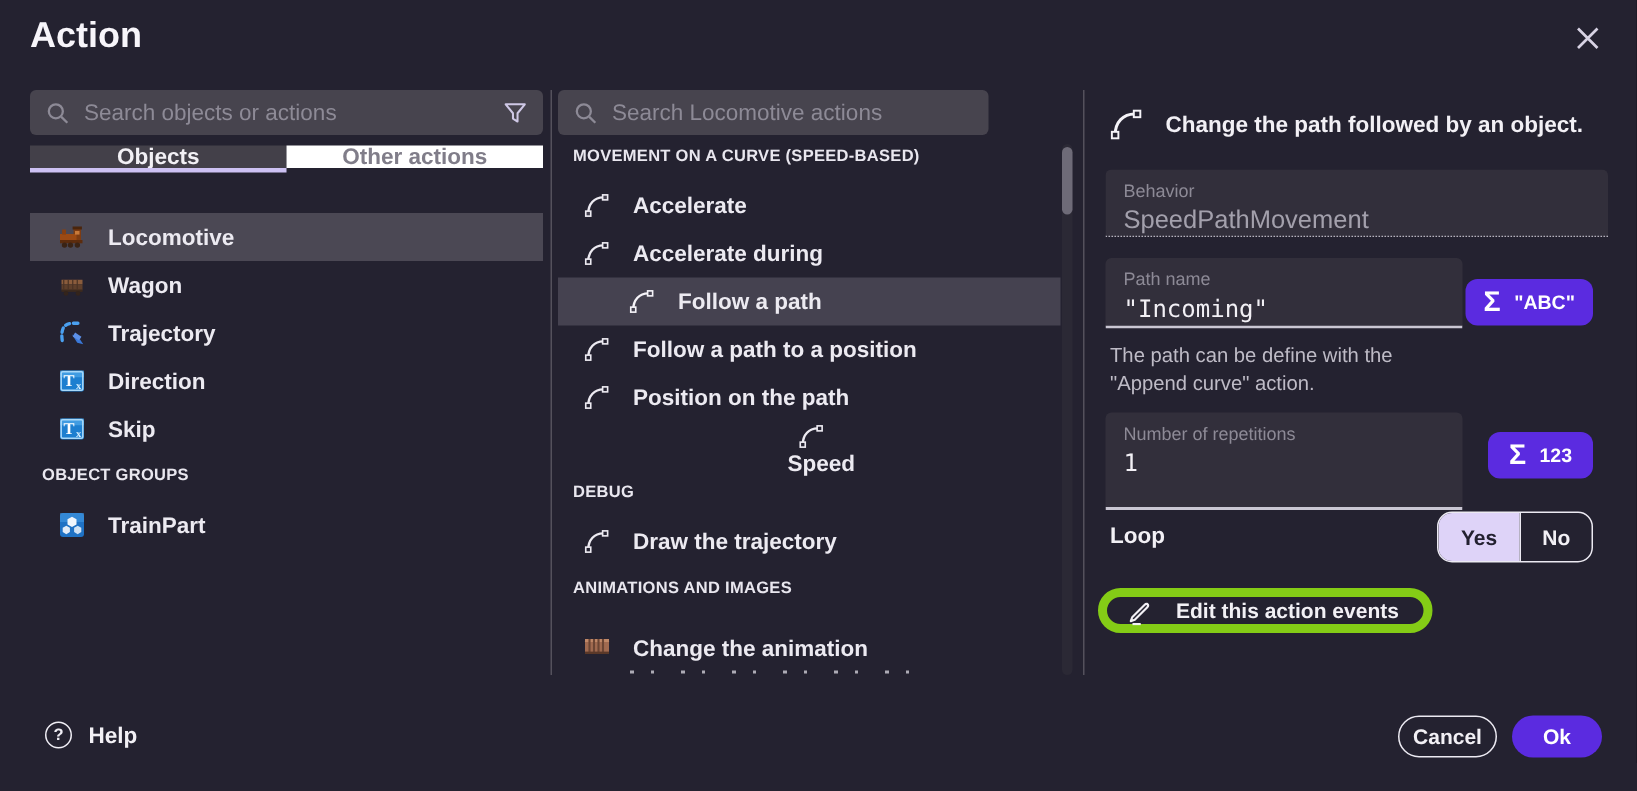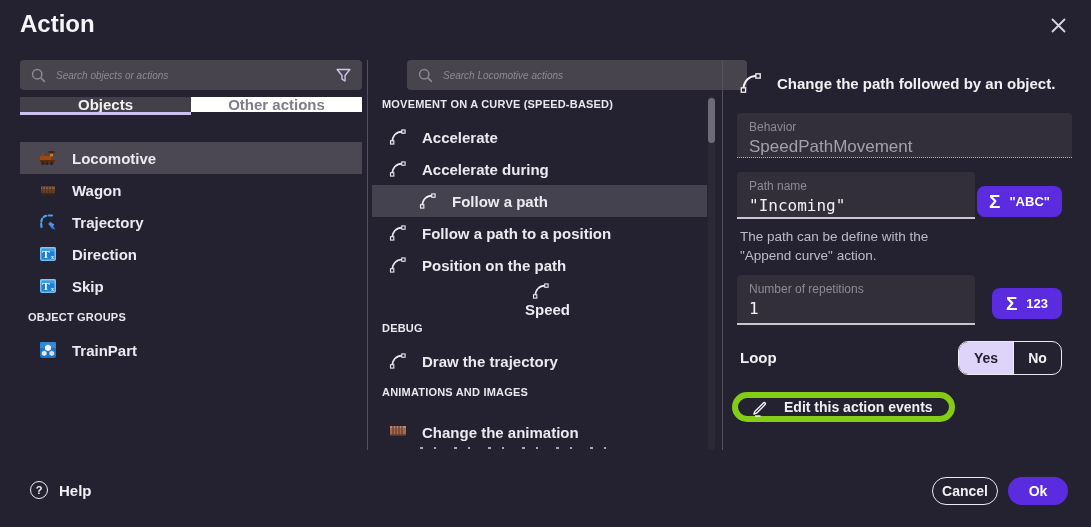--- a/index.html
+++ b/index.html
@@ -17,21 +17,21 @@
   .close-btn { right:22px; top:14px; width:22px; height:22px; cursor:pointer; display:flex; align-items:center; justify-content:center; }
 
   
   .searchbox {
     top:60px; height:30px; background:#47444e; border-radius:4px;
     display:flex; align-items:center; padding:0 10px; gap:9px;
   }
   .searchbox input {
     flex:1; background:transparent; border:none; outline:none;
     font-family:"Liberation Sans", sans-serif;
-    font-size:10px; color:#e8e6ee;font-style:italic;
+    font-size:15px; color:#e8e6ee;
   }
   .searchbox input::placeholder { color:#8d8a96; opacity:1; }
 
   
   .tabs { left:20px; top:97px; width:342px; height:15px; display:flex; }
   .tab { flex:1; display:flex; align-items:center; justify-content:center;
          font-size:15px; font-weight:bold; cursor:pointer; position:relative; }
   .tab.active { background:#434049; color:#f2f0f5; }
   .tab.active::after { content:""; position:absolute; left:0; right:0; bottom:-3px; height:3px; background:#cdc1f3; }
   .tab.inactive { background:#ffffff; color:#807d89; }
@@ -215,21 +215,21 @@
         <path d="M10 4.5 l3 1.7 v3.4 l-3 1.7 l-3 -1.7 v-3.4 Z" fill="#f0f6fc"></path>
         <path d="M6.2 10.5 l2.4 1.4 v2.8 l-2.4 1.4 l-2.4 -1.4 v-2.8 Z" fill="#e2ecf8"></path>
         <path d="M13.8 10.5 l2.4 1.4 v2.8 l-2.4 1.4 l-2.4 -1.4 v-2.8 Z" fill="#cfe2f4"></path>
       </svg>
     </span>
     <span class="rlabel">TrainPart</span>
   </div>
 
   <div class="abs vdivider" style="left:367px;"></div>
 
-  <div class="abs searchbox" style="left:372px;width:340px;margin-left:35px;">
+  <div class="abs searchbox" style="left:372px;width:287px;">
     <span>
       <svg width="17" height="17" viewBox="0 0 20 20">
           <circle cx="8.5" cy="8.5" r="5.5" fill="none" stroke="#8d8a96" stroke-width="1.8"></circle>
           <path d="M12.8 12.8 L17.5 17.5" stroke="#8d8a96" stroke-width="1.8"></path>
         </svg>
     </span>
     <input placeholder="Search Locomotive actions" style="">
   </div>
 
   <div class="abs sec-header" style="left:382px;top:98px;">MOVEMENT ON A CURVE (SPEED-BASED)</div>
@@ -352,21 +352,21 @@
   <div class="abs sigma-btn" style="left:977px;top:186px;width:85px;">
     <span class="sg">Σ</span>
     <span class="sl">"ABC"</span>
   </div>
 
   <div class="abs helper" style="top:227px;">
     <div>The path can be define with the</div>
     <div>"Append curve" action.</div>
   </div>
 
-  <div class="abs field editable" style="left:737px;top:275px;width:238px;height:50px;">
+  <div class="abs field editable" style="left:737px;top:275px;width:238px;height:65px;">
     <div class="flabel">Number of repetitions</div>
     <div class="fvalue mono">1</div>
   </div>
   <div class="abs sigma-btn" style="left:992px;top:288px;width:70px;">
     <span class="sg">Σ</span>
     <span class="sl">123</span>
   </div>
 
   <div class="abs loop-label">Loop</div>
   <div class="abs toggle">

